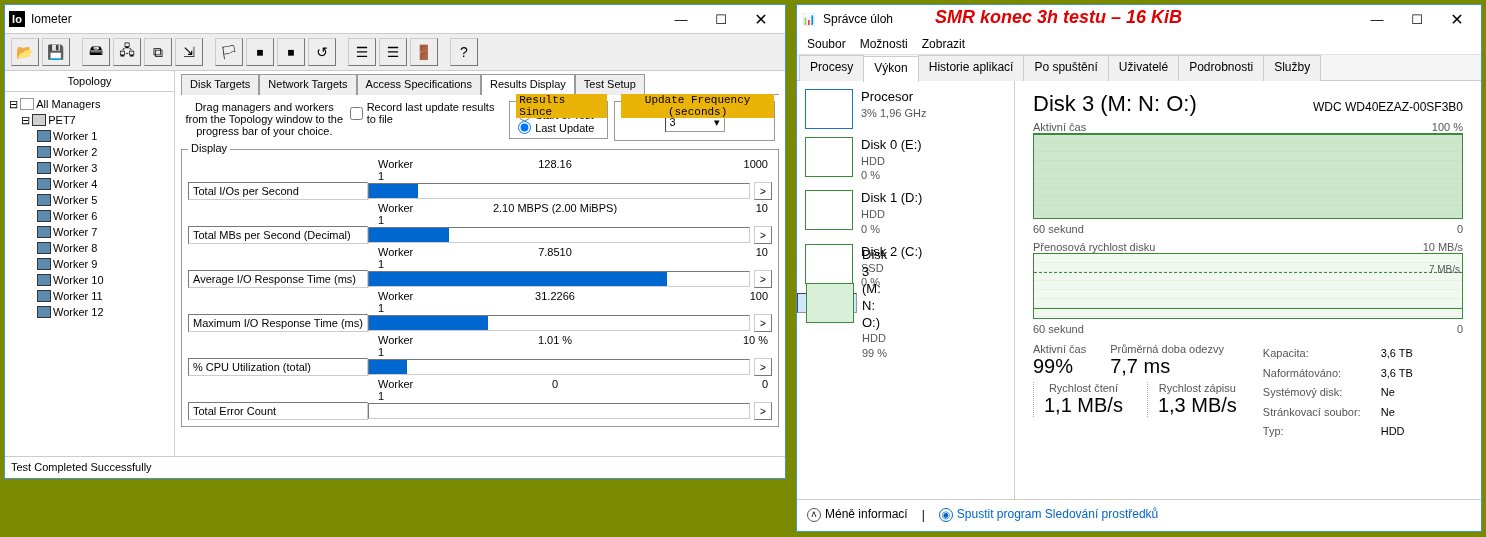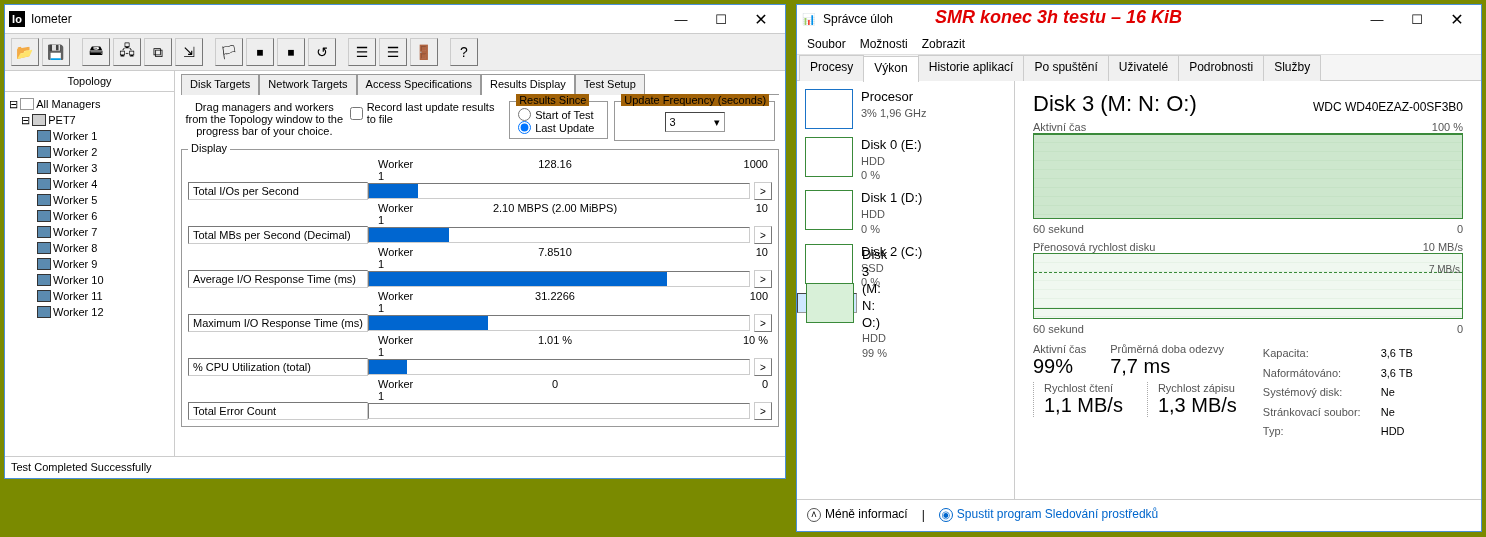--- a/index.html
+++ b/index.html
@@ -33,21 +33,21 @@
   .indent2 { margin-left: 28px; }
 
   .mainpane { flex:1; padding: 2px 6px; font-size:11px; }
   .tabs { display:flex; gap:0; border-bottom:1px solid #999; height:22px; }
   .tab { padding: 3px 8px; border:1px solid #999; border-bottom:none; background:#fff; position:relative; top:1px; font-size:11px; }
   .tab.inactive { background:#eee; }
   .toprow { display:flex; gap:6px; align-items:flex-start; padding:6px 4px; }
   .hint { width: 180px; font-size:11px; text-align:center; }
   .chk { display:flex; align-items:center; gap:4px; font-size:11px; }
   .grp { border:1px solid #999; padding:6px 8px 4px; font-size:11px; position:relative; }
-  .grp .lg { position:absolute; top:-8px; left:6px; background:#a16207; padding:0 3px; }
+  .grp .lg { position:absolute; top:-8px; left:6px; background:#eab308; padding:0 3px;font-family:Liberation Mono, monospace; }
   .radio { display:flex; align-items:center; gap:4px; }
   .sel { border:1px inset #999; width:60px; height:20px; padding:0 4px; display:flex;align-items:center;justify-content:space-between;font-size:11px; }
 
   .disp { border:1px solid #999; padding:8px 6px 4px; margin-top:2px; position:relative; }
   .disp .lg { position:absolute; top:-8px; left:6px; background:#fff; padding:0 3px;text-align:right; }
   .drow { margin-bottom:2px; }
   .drow .labels { display:flex; font-size:11px; }
   .drow .labels .n { width:190px; text-align:left; }
   .drow .labels .v { flex:1; text-align:center; }
   .drow .labels .m { width:40px; text-align:right; padding-right:4px;}
@@ -90,21 +90,21 @@
     repeating-linear-gradient(#f0f8f0,#f0f8f0 8px,#e6f2e6 8px,#e6f2e6 9px),
     repeating-linear-gradient(90deg,#f0f8f0,#f0f8f0 40px,#e6f2e6 40px,#e6f2e6 41px);
     position:relative; }
   .tm .chart.full::after { content:""; position:absolute;left:0;right:0;top:0;bottom:0; background:rgba(100,180,100,0.25); border-top:1px solid #3a8a3a; }
   .tm .chart.tr { height:66px; }
   .tm .chart.tr .line1 { position:absolute; left:0;right:0; top:18px; border-top:1px dashed #3a8a3a; }
   .tm .chart.tr .wave { position:absolute; left:0;right:0; bottom:2px; height:8px; border-top:1px solid #3a8a3a;}
   .tm .stats { display:flex; gap:24px; margin-top:8px; font-size:11px; }
   .tm .statcol .lab { font-size:11px; color:#555; }
   .tm .statcol .big { font-size:20px; }
-  .tm .statcol.sep { border-left:1px dotted #aaa; padding-left:10px; }
+  .tm .statcol.sep { border-left:1px dotted #aaa; padding-left:10px;text-align:center; }
   .tm .kv { font-size:11px; line-height:1.6; }
   .tm .kv td:first-child { padding-right:18px; color:#555;}
   .tm .footer { height:30px; border-top:1px solid #ccc; display:flex; align-items:center; padding:0 10px; gap:14px; font-size:12px; }
   .tm .footer .circ { width:14px;height:14px;border:1px solid #555; border-radius:50%; display:inline-flex;align-items:center;justify-content:center;font-size:10px; margin-right:4px;}
   .tm .footer a { color:#0066cc; }
 </style>
 </head>
 <body>
 
 <div class="annot">SMR   konec 3h testu – 16 KiB</div>

